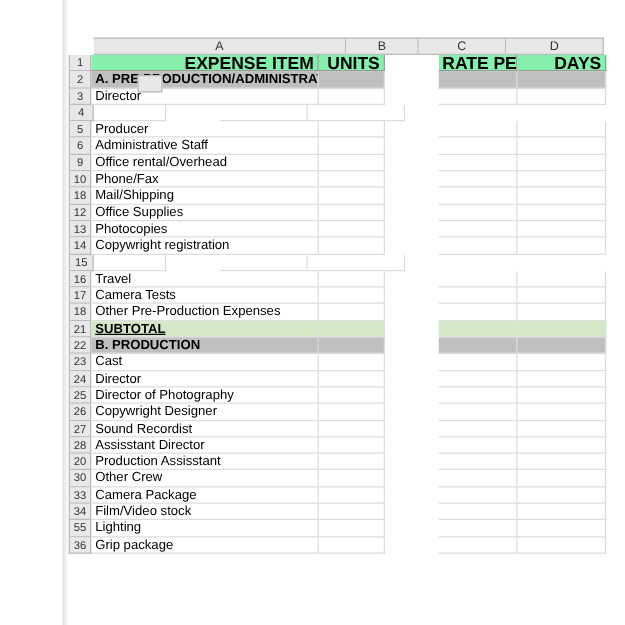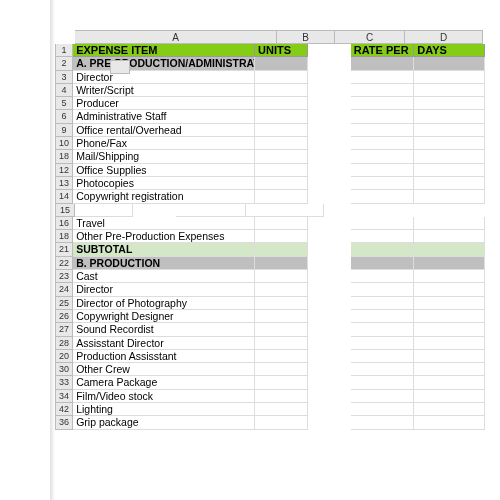--- a/index.html
+++ b/index.html
@@ -68,34 +68,35 @@
     line-height: 13px;
     white-space: nowrap;
     overflow: hidden;
     font-size: 10.5px;
   }
   .cell.a { width: 202px; }
   .cell.b { width: 58px; }
   .cell.c { width: 70px; margin-left: 43px; }
   .cell.d { width: 78px; }
   .header-row .cell {
-    background: #84cc16;
+    background: #86efac;
     font-weight: bold;
-    text-align: left;
+    text-align: right;
     border-bottom: 1px solid #999;
     border-right: 1px solid #999;
-    font-size: 11px;
+    font-size: 14px;
   }
   .section-row .cell {
     background: #bfbfbf;
     font-weight: bold;
   }
   .subtotal-row .cell {
     background: #d4e8c8;
     font-weight: bold;
+    text-decoration: underline;
   }
   .left-shadow {
     position: absolute;
     left: 50px;
     top: 0;
     width: 5px;
     height: 500px;
     background: linear-gradient(to right, rgba(0,0,0,0.12), transparent);
   }
 </style>
@@ -129,21 +130,20 @@
       </div>
       <div class="row">
         <div class="rowhead">3</div>
         <div class="cell a">Director</div>
         <div class="cell b"></div>
         <div class="cell c"></div>
         <div class="cell d"></div>
       </div>
       <div class="row">
         <div class="rowhead">4</div>
-        <div class="cell a">Writer/Script</div>
         <div class="cell b"></div>
         <div class="cell c"></div>
         <div class="cell d"></div>
       </div>
       <div class="row">
         <div class="rowhead">5</div>
         <div class="cell a">Producer</div>
         <div class="cell b"></div>
         <div class="cell c"></div>
         <div class="cell d"></div>
@@ -199,20 +199,27 @@
       </div>
       <div class="row">
         <div class="rowhead">15</div>
         <div class="cell b"></div>
         <div class="cell c"></div>
         <div class="cell d"></div>
       </div>
       <div class="row">
         <div class="rowhead">16</div>
         <div class="cell a">Travel</div>
+        <div class="cell b"></div>
+        <div class="cell c"></div>
+        <div class="cell d"></div>
+      </div>
+      <div class="row">
+        <div class="rowhead">17</div>
+        <div class="cell a">Camera Tests</div>
         <div class="cell b"></div>
         <div class="cell c"></div>
         <div class="cell d"></div>
       </div>
       <div class="row">
         <div class="rowhead">18</div>
         <div class="cell a">Other Pre-Production Expenses</div>
         <div class="cell b"></div>
         <div class="cell c"></div>
         <div class="cell d"></div>
@@ -295,21 +302,21 @@
         <div class="cell d"></div>
       </div>
       <div class="row">
         <div class="rowhead">34</div>
         <div class="cell a">Film/Video stock</div>
         <div class="cell b"></div>
         <div class="cell c"></div>
         <div class="cell d"></div>
       </div>
       <div class="row">
-        <div class="rowhead">42</div>
+        <div class="rowhead">55</div>
         <div class="cell a">Lighting</div>
         <div class="cell b"></div>
         <div class="cell c"></div>
         <div class="cell d"></div>
       </div>
       <div class="row">
         <div class="rowhead">36</div>
         <div class="cell a">Grip package</div>
         <div class="cell b"></div>
         <div class="cell c"></div>

